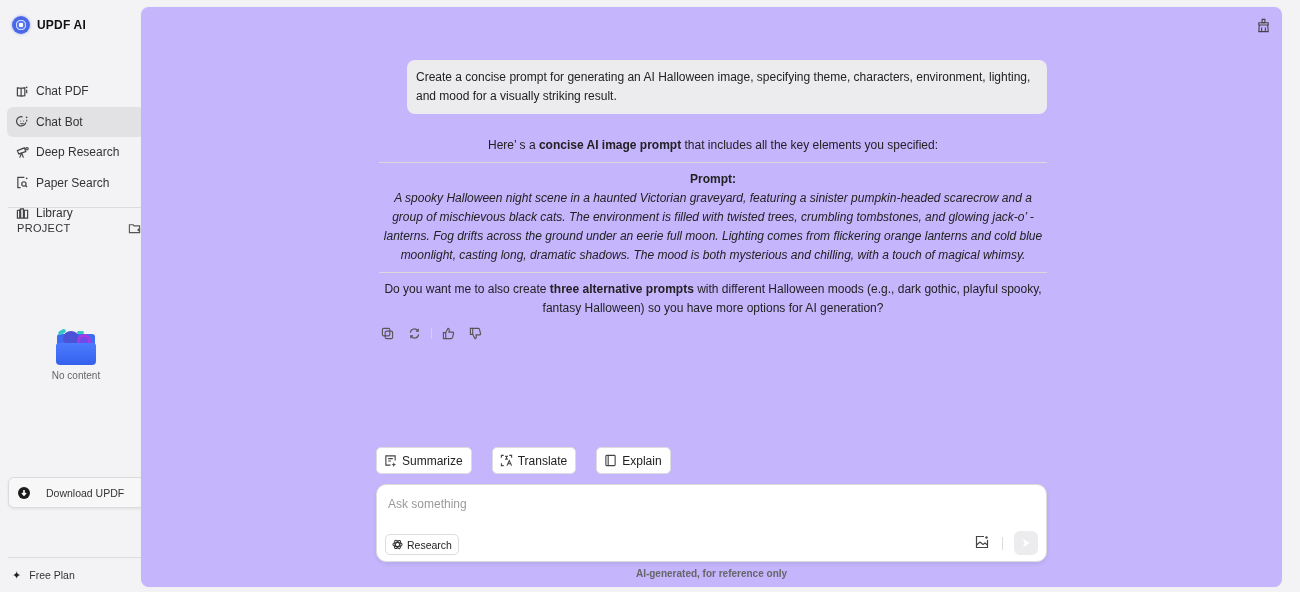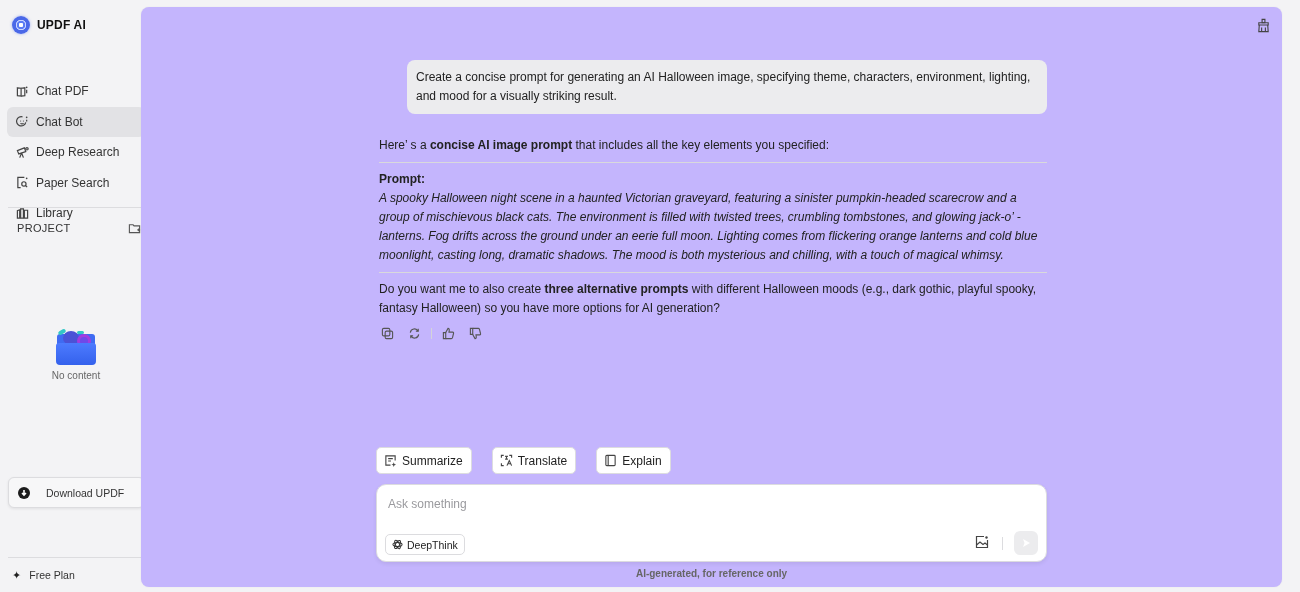--- a/index.html
+++ b/index.html
@@ -78,21 +78,21 @@
     box-shadow: 0 0 2px rgba(0,0,0,0.06);
   }
   .clear-btn { position: absolute; right: 10px; top: 11px; width: 16px; height: 16px; cursor: pointer; }
   .clear-btn svg { width: 15px; height: 15px; stroke: #444; fill: none; stroke-width: 1.2; }
   .user-bubble {
     position: absolute; left: 266px; top: 53px; width: 640px;
     background: #ececee; border-radius: 8px; padding: 8px 9px 8px 9px;
     font-size: 12px; line-height: 19px; color: #222;
   }
   .answer { position: absolute; left: 238px; top: 127px; width: 668px; font-size: 12px; color: #222; }
-  .answer p { line-height: 19px; }
+  .answer p { line-height: 19px; text-align: center; }
   .answer .intro { margin-top: 2px; }
   .hr { height: 1px; background: #d9d9dc; margin: 7px 0 7px 0; }
   .prompt-title { font-weight: bold; line-height: 19px; }
   .prompt-body { font-style: italic; line-height: 19.2px; }
   .msg-actions { display: flex; align-items: center; gap: 14px; margin-top: 9px; padding-left: 2px; }
   .msg-actions .ic { width: 13px; height: 13px; cursor: pointer; }
   .msg-actions svg { width: 13px; height: 13px; stroke: #555; fill: none; stroke-width: 1.2; }
   .msg-actions .sep { width: 1px; height: 11px; background: #d4d4d8; margin: 0 -4px; }
 
   .quick-row { position: absolute; left: 235px; top: 440px; display: flex; gap: 20px; }
@@ -301,21 +301,21 @@
   </div>
 
   <div class="composer">
     <input class="composer-input" type="text" placeholder="Ask something" style="">
     <div class="deepthink">
       <svg viewBox="0 0 12 12">
           <ellipse cx="6" cy="6" rx="5" ry="2.2"></ellipse>
           <ellipse cx="6" cy="6" rx="5" ry="2.2" transform="rotate(60 6 6)"></ellipse>
           <ellipse cx="6" cy="6" rx="5" ry="2.2" transform="rotate(120 6 6)"></ellipse>
         </svg>
-      <span>DeepThink</span>
+      <span>Research</span>
     </div>
     <div class="img-btn">
       <svg viewBox="0 0 14 14">
           <path d="M9 1.5 H1.5 V12.5 H12.5 V5"></path>
           <path d="M1.5 10 L5 7 L8 9.5 L10 8 L12.5 10"></path>
           <circle cx="11.5" cy="2.5" r="1.2" fill="#444" stroke="none"></circle>
         </svg>
     </div>
     <div class="comp-sep"></div>
     <div class="send-btn">

